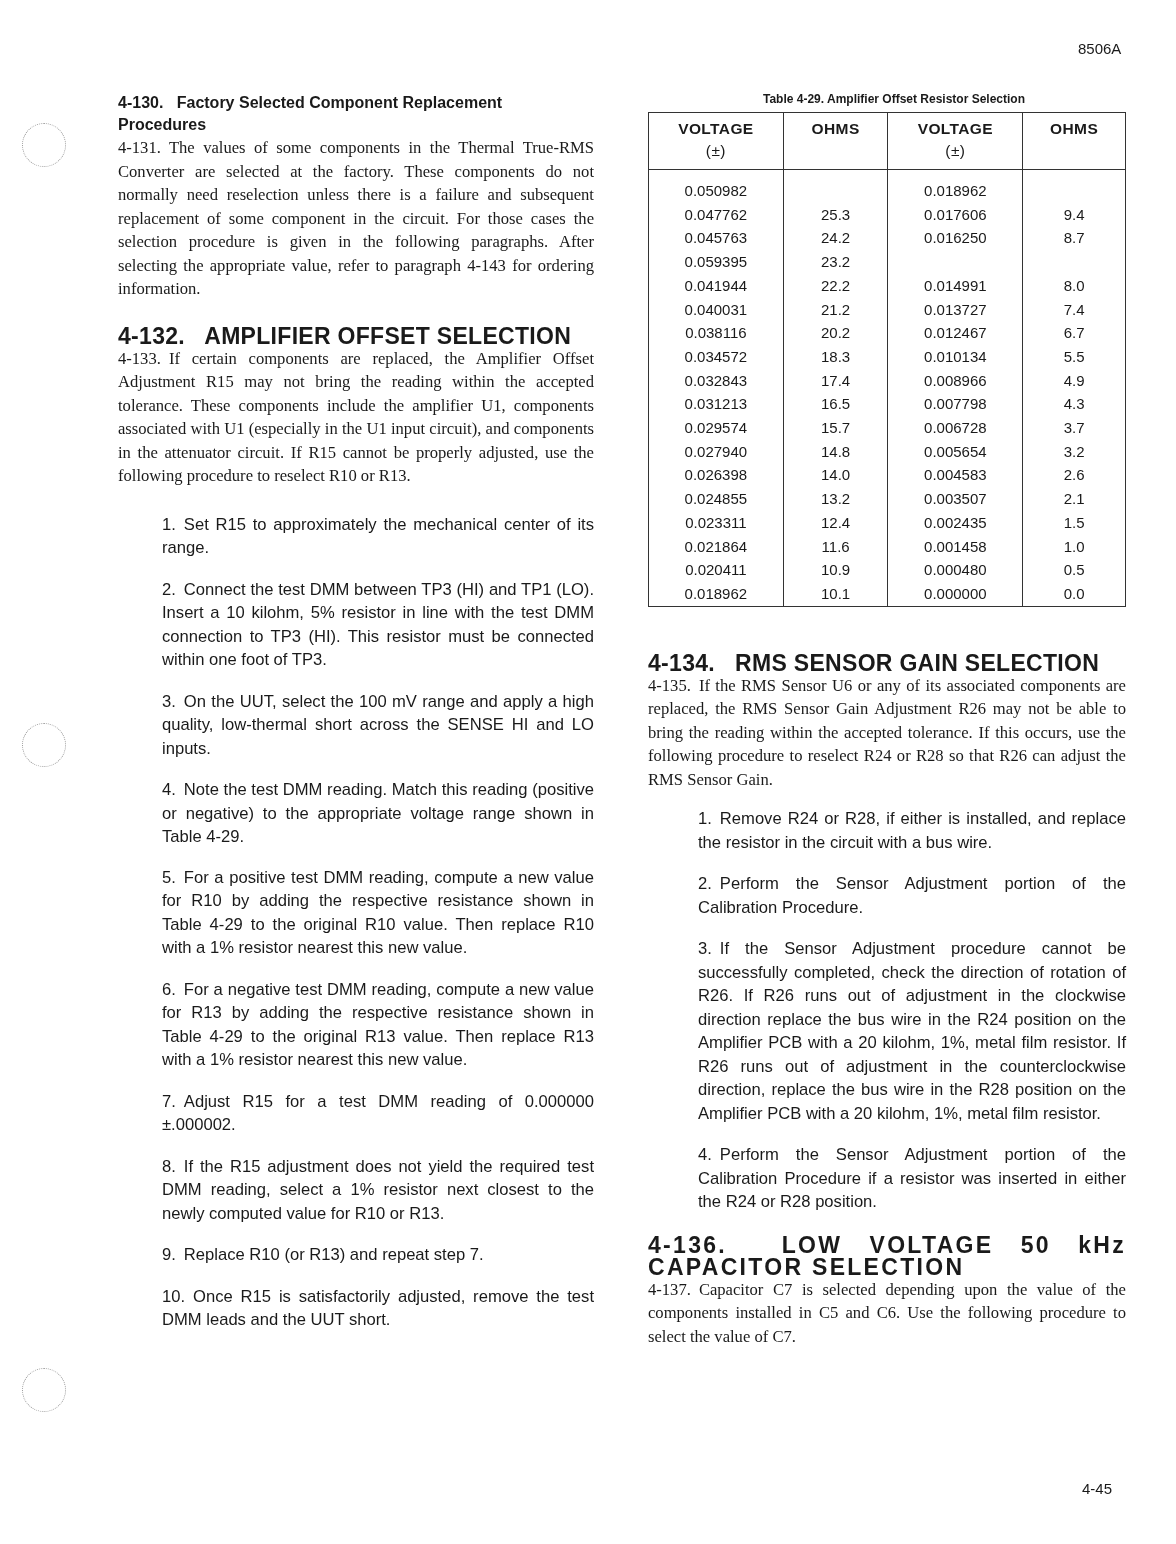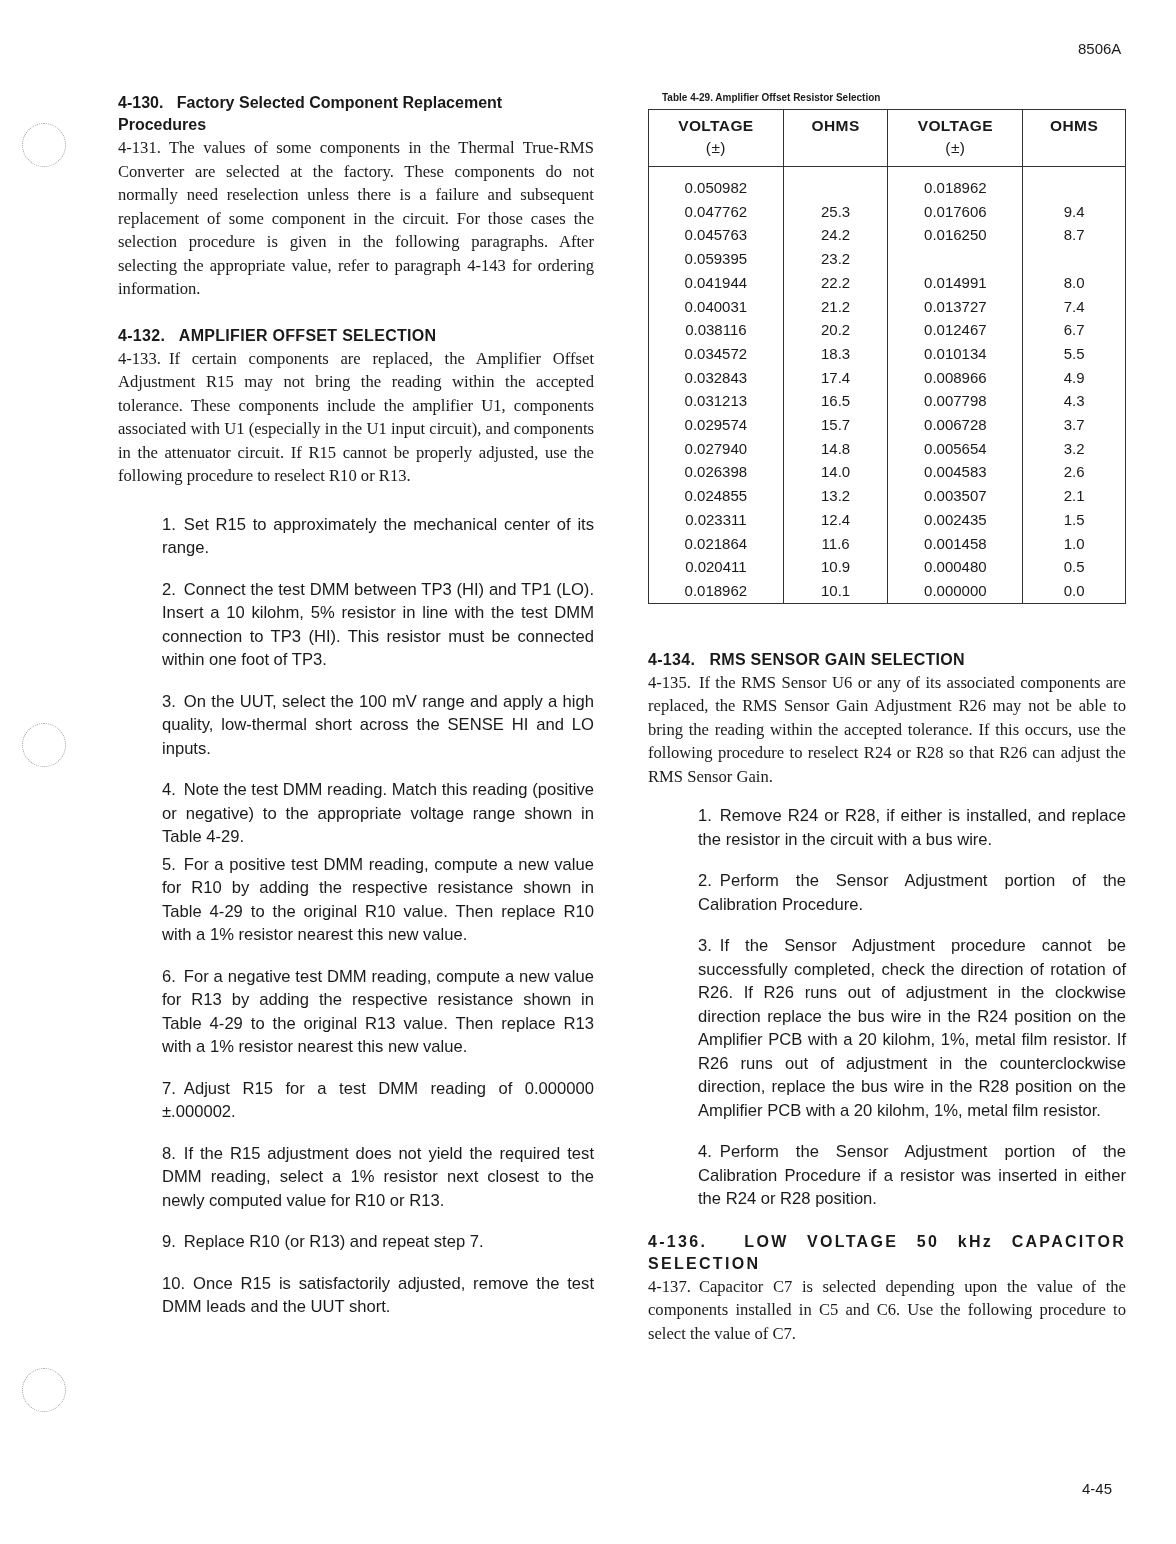--- a/index.html
+++ b/index.html
@@ -10,32 +10,32 @@
           border: 1px dotted #9a9a9a; box-sizing: border-box; }
 
   #doc-id { position: absolute; top: 40px; left: 1078px; font-size: 15px; }
   #page-num { position: absolute; top: 1480px; left: 1082px; font-size: 15px; }
 
   .col { position: absolute; }
   #left-col { left: 118px; top: 92px; width: 476px; }
   #right-col { left: 648px; top: 92px; width: 478px; }
 
   .h-bold { font-family: "Liberation Sans", "DejaVu Sans", sans-serif; font-weight: bold; font-size: 16px; line-height: 22px; margin: 0; }
-  .h-caps { font-family: "Liberation Sans", "DejaVu Sans", sans-serif; font-size: 16px; line-height: 22px; margin: 0; letter-spacing: 0.3px; }
+  .h-caps { font-family: "Liberation Sans", "DejaVu Sans", sans-serif; font-size: 23px; line-height: 22px; margin: 0; letter-spacing: 0.3px; }
   .h-wide { letter-spacing: 2.3px; }
 
   p.body { font-family: "Liberation Serif", "DejaVu Serif", serif; font-size: 16.6px; line-height: 23.5px; margin: 0; text-align: justify; text-align-last: left; }
   .pnum { margin-right: 8px; }
 
   ol.steps { list-style: none; margin: 0; padding: 0; }
   ol.steps li { font-family: Liberation Sans, sans-serif; font-size: 16.6px; line-height: 23.5px; text-align: justify; text-align-last: left; }
   .stepnum { margin-right: 8px; }
 
   
-  #table-title { font-family: "Liberation Sans", "DejaVu Sans", sans-serif; font-weight: bold; font-size: 10px; margin: 0 0 6px 0; padding-left: 14px; }
+  #table-title { font-family: "Liberation Sans", "DejaVu Sans", sans-serif; font-weight: bold; font-size: 12px; text-align: center; margin: 0 0 6px 0; padding-left: 14px; }
   table.offset { border-collapse: collapse; width: 478px; font-family: "Liberation Sans", "DejaVu Sans", sans-serif; font-size: 15px; }
   table.offset th { font-weight: bold; font-size: 15.5px; border: 1.5px solid #333; border-bottom: 1.5px solid #333; padding: 5px 0 4px 0; vertical-align: top; line-height: 22px; height: 47px; letter-spacing: 0.4px; }
   table.offset td { border-left: 1.5px solid #333; border-right: 1.5px solid #333; text-align: center; padding: 0; line-height: 23.7px; height: 23.7px; }
   table.offset tr.first td { padding-top: 9px; }
   table.offset tr.last td { border-bottom: 1.5px solid #333; }
   th .sub { font-weight: normal; display: block; }
   col.c1 { width: 135px; } col.c2 { width: 105px; } col.c3 { width: 135px; } col.c4 { width: 103px; }
 </style>
 </head>
 <body>
@@ -60,21 +60,21 @@
     <span>AMPLIFIER OFFSET SELECTION</span>
   </h2>
   <p class="body">
     <span class="pnum">4-133.</span><span>If certain components are replaced, the Amplifier Offset Adjustment R15 may not bring the reading within the accepted tolerance. These components include the amplifier U1, components associated with U1 (especially in the U1 input circuit), and components in the attenuator circuit. If R15 cannot be properly adjusted, use the following procedure to reselect R10 or R13.</span>
   </p>
 
   <ol class="steps" style="margin-left:44px; margin-top:25px;">
     <li style="margin-bottom:18px;"><span class="stepnum">1.</span><span>Set R15 to approximately the mechanical center of its range.</span></li>
     <li style="margin-bottom:18px;"><span class="stepnum">2.</span><span>Connect the test DMM between TP3 (HI) and TP1 (LO). Insert a 10 kilohm, 5% resistor in line with the test DMM connection to TP3 (HI). This resistor must be connected within one foot of TP3.</span></li>
     <li style="margin-bottom:18px;"><span class="stepnum">3.</span><span>On the UUT, select the 100 mV range and apply a high quality, low-thermal short across the SENSE HI and LO inputs.</span></li>
-    <li style="margin-bottom:4px;"><span class="stepnum">4.</span><span>Note the test DMM reading. Match this reading (positive or negative) to the appropriate voltage range shown in Table 4-29.</span></li>
+    <li style="margin-bottom:17px;"><span class="stepnum">4.</span><span>Note the test DMM reading. Match this reading (positive or negative) to the appropriate voltage range shown in Table 4-29.</span></li>
     <li style="margin-bottom:18px;"><span class="stepnum">5.</span><span>For a positive test DMM reading, compute a new value for R10 by adding the respective resistance shown in Table 4-29 to the original R10 value. Then replace R10 with a 1% resistor nearest this new value.</span></li>
     <li style="margin-bottom:18px;"><span class="stepnum">6.</span><span>For a negative test DMM reading, compute a new value for R13 by adding the respective resistance shown in Table 4-29 to the original R13 value. Then replace R13 with a 1% resistor nearest this new value.</span></li>
     <li style="margin-bottom:18px;"><span class="stepnum">7.</span><span>Adjust R15 for a test DMM reading of 0.000000 ±.000002.</span></li>
     <li style="margin-bottom:18px;"><span class="stepnum">8.</span><span>If the R15 adjustment does not yield the required test DMM reading, select a 1% resistor next closest to the newly computed value for R10 or R13.</span></li>
     <li style="margin-bottom:18px;"><span class="stepnum">9.</span><span>Replace R10 (or R13) and repeat step 7.</span></li>
     <li><span class="stepnum">10.</span><span>Once R15 is satisfactorily adjusted, remove the test DMM leads and the UUT short.</span></li>
   </ol>
 </div>
 
 <div id="right-col" class="col">

